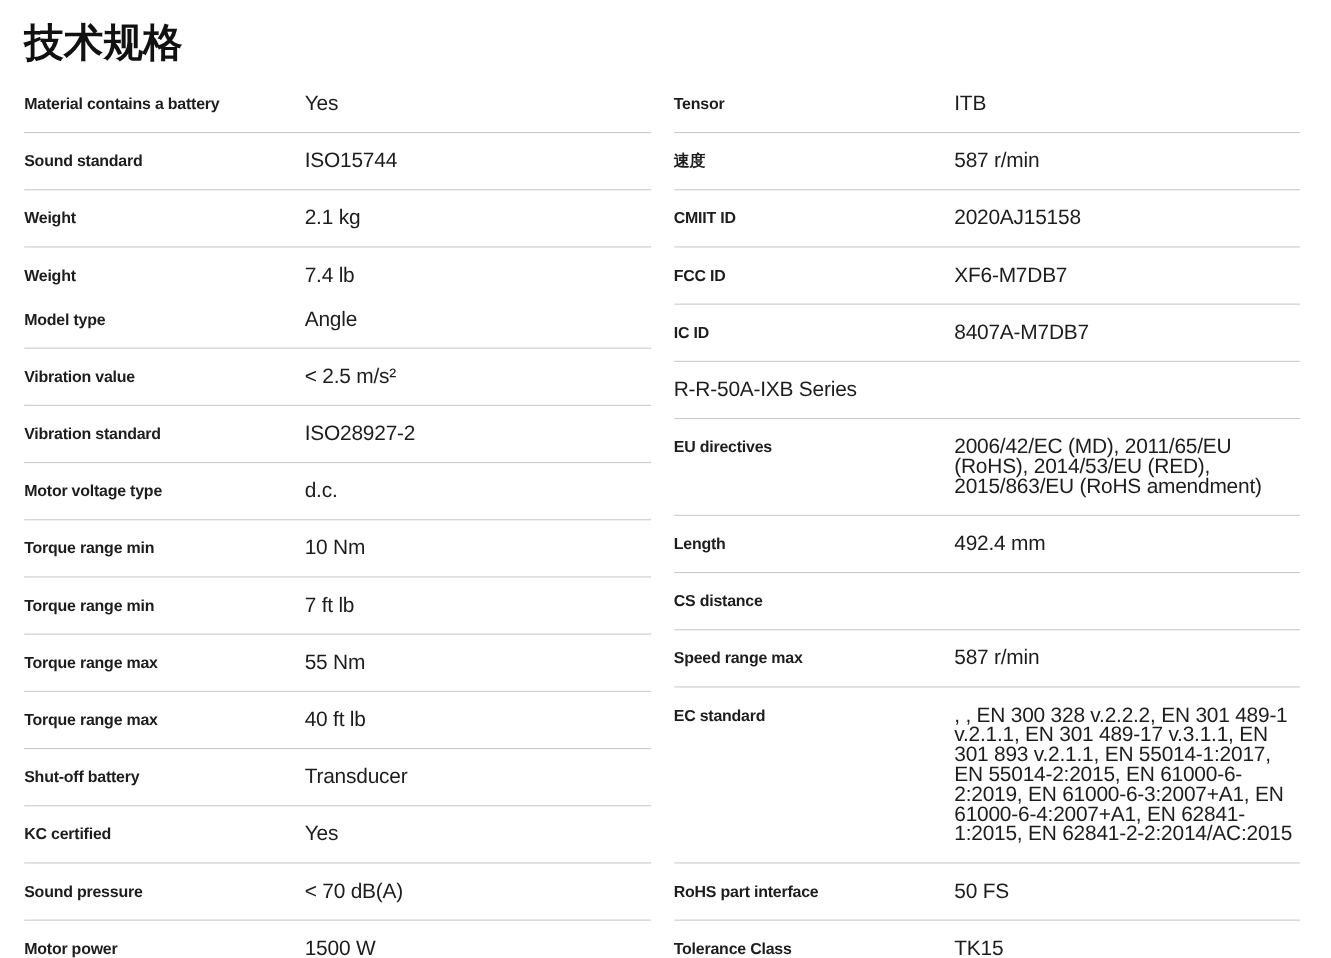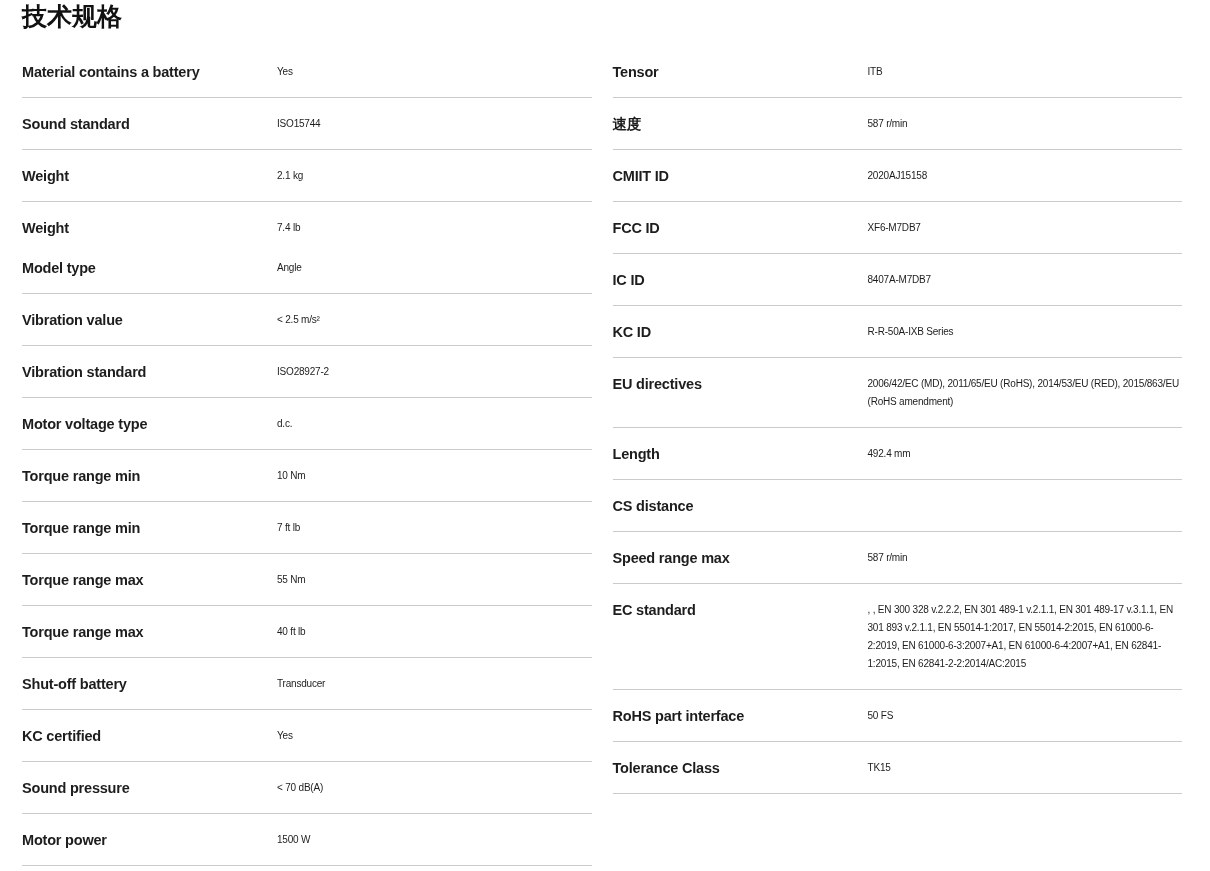--- a/index.html
+++ b/index.html
@@ -10,25 +10,25 @@
     height: 871px;
     background: #ffffff;
     overflow: hidden;
     font-family: "Liberation Sans", sans-serif;
     color: var(--text, #1d1d1d);
   }
   .page {
     padding: 0 28px 0 22px;
   }
   .page-title {
-    font-size: 25px;
+    font-size: 36px;
     line-height: 32px;
     font-weight: 700;
     color: #111111;
-    margin: 0 0 0 0;
+    margin: 23px 0 0 0;
   }
   .spec-grid {
     display: grid;
     grid-template-columns: 1fr 1fr;
     column-gap: 21px;
     margin-top: 14px;
     align-content: start;
     align-items: start;
   }
   .spec-col {
@@ -48,21 +48,21 @@
     flex: 0 0 255px;
     width: 255px;
     font-size: 14.5px;
     line-height: 18px;
     font-weight: 700;
     letter-spacing: -0.2px;
     padding-right: 14px;
   }
   .spec-value {
     flex: 1 1 auto;
-    font-size: 10px;
+    font-size: 19px;
     line-height: 18px;
     font-weight: 400;
     letter-spacing: -0.2px;
   }
 </style>
 </head>
 <body>
 
 <div class="page">
   <h1 class="page-title">技术规格</h1>
@@ -169,21 +169,20 @@
     <div class="spec-label">FCC ID</div>
     <div class="spec-value">XF6-M7DB7</div>
   </div>
 
   <div class="spec-row">
     <div class="spec-label">IC ID</div>
     <div class="spec-value">8407A-M7DB7</div>
   </div>
 
   <div class="spec-row">
-    <div class="spec-label">KC ID</div>
     <div class="spec-value">R-R-50A-IXB Series</div>
   </div>
 
   <div class="spec-row">
     <div class="spec-label">EU directives</div>
     <div class="spec-value">2006/42/EC (MD), 2011/65/EU (RoHS), 2014/53/EU (RED), 2015/863/EU (RoHS amendment)</div>
   </div>
 
   <div class="spec-row">
     <div class="spec-label">Length</div>

